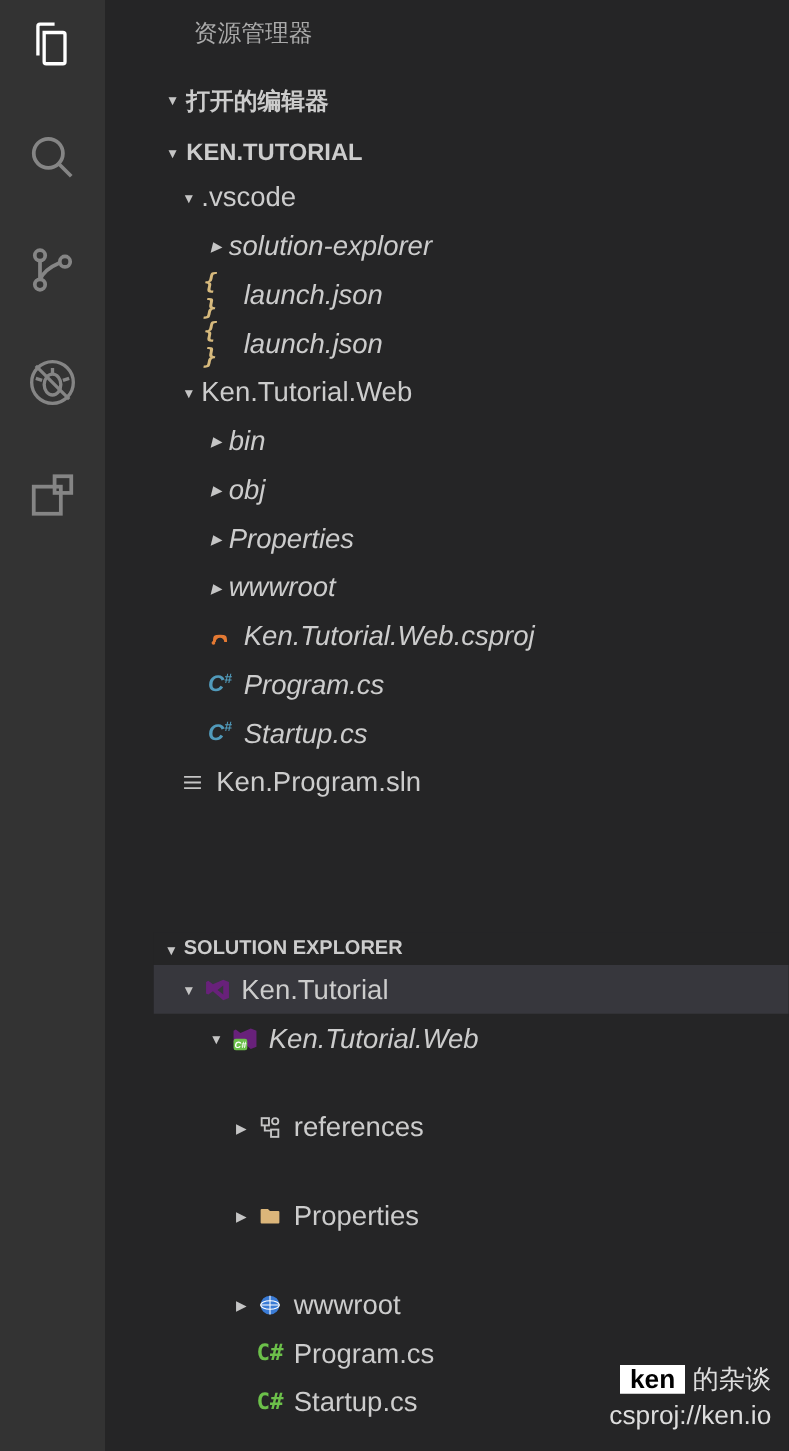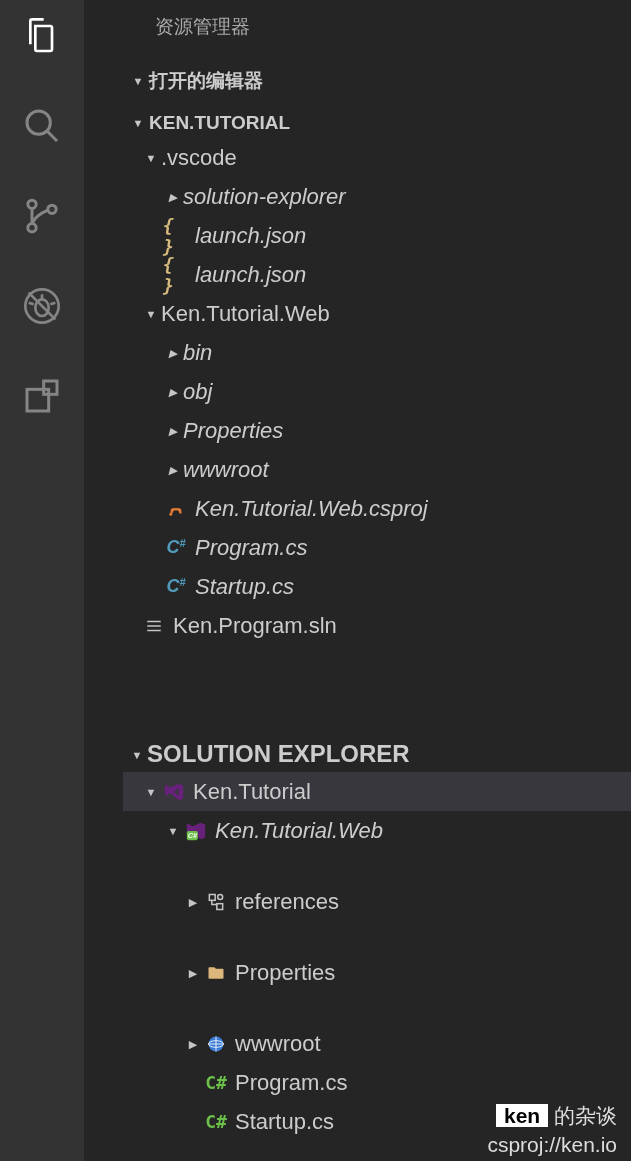--- a/index.html
+++ b/index.html
@@ -23,30 +23,30 @@
   .arrow.expanded::before { content: "▼"; font-size: 11px; }
   .arrow.collapsed::before { content: "▶"; font-size: 11px; }
   .file-icon { width: 26px; display: inline-flex; justify-content: center; margin-right: 6px; font-size: 18px; }
   .label { color: #cccccc; }
   
   .indent-0 { padding-left: 18px; }
   .indent-1 { padding-left: 40px; font-style: italic; }
   .indent-2 { padding-left: 60px; margin-top: 32px; }
   .indent-3 { padding-left: 80px; }
   
-  .sol-header { display:flex; align-items:center; padding: 4px 0 4px 4px; font-size: 24px; font-weight:700; color:#cccccc; cursor:pointer; background:#252526; }
+  .sol-header { display:flex; align-items:center; padding: 4px 0 4px 4px; font-size: 16px; font-weight:700; color:#cccccc; cursor:pointer; background:#252526; }
   
   .icon-json { color: #d7ba7d; font-weight: bold; font-family: Consolas, monospace; }
   .icon-xml  { color: #e37933; font-weight: bold; }
   .icon-cs   { color: #519aba; font-weight: bold; }
   .icon-cs-green { color: #6cc04a; font-weight: bold; font-family: Consolas, monospace; }
   .icon-folder { color: #dcb67a; }
   .icon-vs   { color: #68217a; }
   
-  .watermark { position: absolute; right: 14px; bottom: 2px; color: #dddddd; text-align: right; font-size: 21px; line-height:1.35;}
+  .watermark { position: absolute; right: 14px; bottom: 14px; color: #dddddd; text-align: right; font-size: 21px; line-height:1.35;}
   .watermark .tag { background:#ffffff; color:#000000; padding:0px 8px; font-weight:600;}
   
   .spacer { flex: 1; }
 </style>
 </head>
 <body>
 
 <div class="activity-bar">
   <div class="activity-item active">
     <svg viewBox="0 0 24 24" fill="none" stroke="currentColor" stroke-width="1.6">

